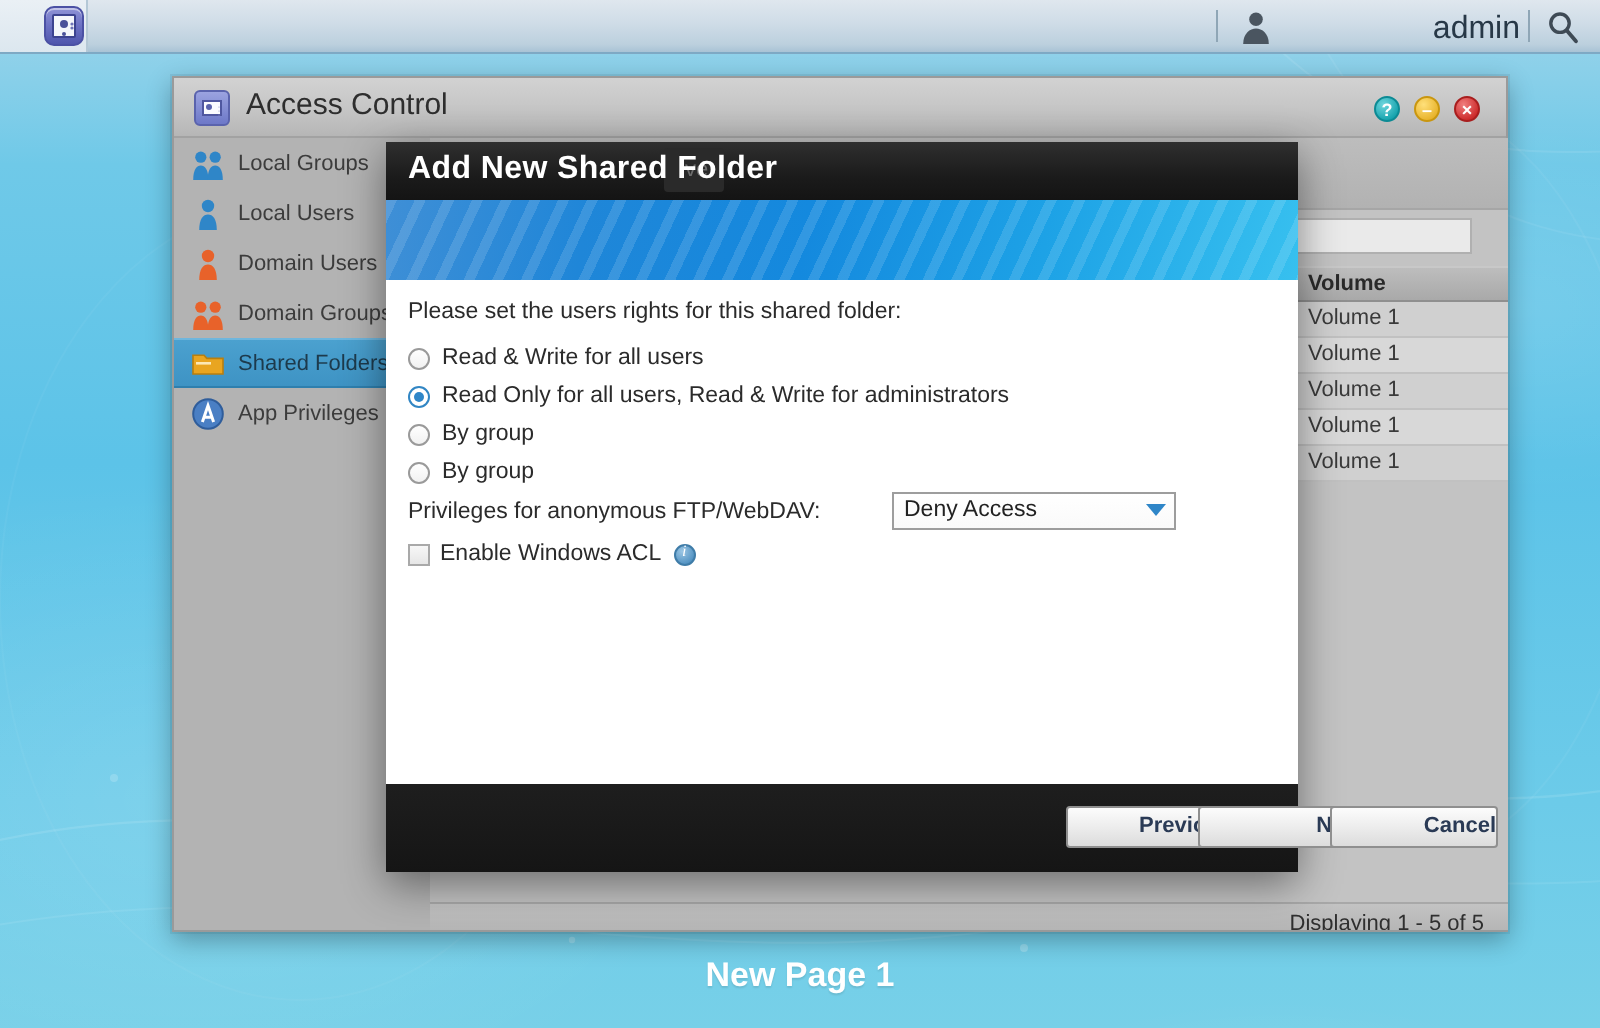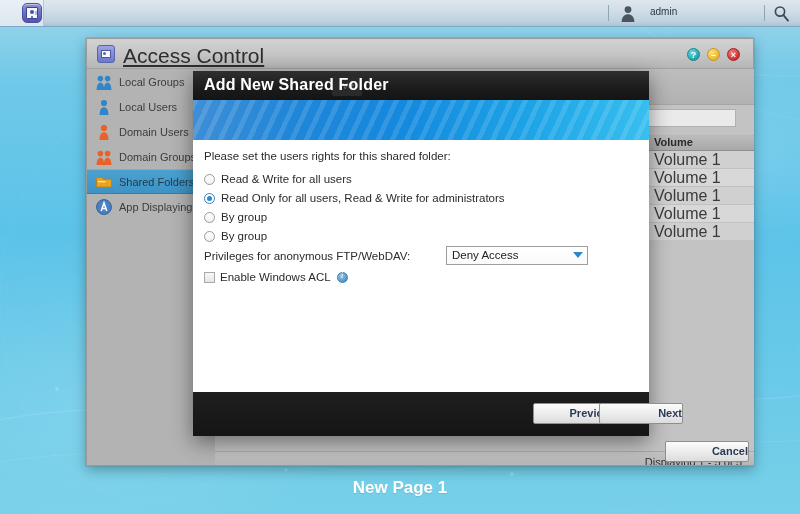--- a/index.html
+++ b/index.html
@@ -87,22 +87,22 @@
   }
   #user-icon {
     position: absolute;
     left: 620px; top: 5px;
     width: 16px; height: 17px;
   }
   #username {
     position: absolute;
     left: 650px; top: 6px;
     width: 110px;
-    text-align: left;
-    font-size: 10px;
+    text-align: right;
+    font-size: 16px;
     color: #273847;
   }
   #search-icon {
     position: absolute;
     left: 773px; top: 5px;
     width: 17px; height: 17px;
   }
 
   
   #window {
@@ -144,23 +144,22 @@
     position: absolute;
     left: 1px; top: 1px;
     width: 3px; height: 3px;
     border-radius: 50%;
     background: #5a63ad;
     box-shadow: 5px 0 0 -1.2px #8a92c8, 5px 2px 0 -1.2px #8a92c8, 5px 4px 0 -1.2px #8a92c8;
   }
   #window-title {
     position: absolute;
     left: 36px; top: 5px;
-    font-size: 21px;
+    font-size: 15px;
     color: #2e2e2e;
-    text-decoration: underline;
   }
   .win-btn {
     position: absolute;
     top: 9px;
     width: 13px; height: 13px;
     border-radius: 50%;
     box-sizing: border-box;
     cursor: pointer;
     font-size: 9px;
     line-height: 12px;
@@ -263,21 +262,21 @@
   }
   #bg-table .row {
     display: flex;
     height: 18px;
     background: #d8d8d8;
     border-bottom: 1px solid #c1c1c1;
     box-sizing: border-box;
   }
   #bg-table .row:nth-child(even) { background: #d0d0d0; }
   #bg-table .td {
-    font-size: 16px;
+    font-size: 11px;
     color: #3a3a3a;
     line-height: 17px;
     padding-left: 5px;
     box-sizing: border-box;
     overflow: hidden;
     white-space: nowrap;
   }
   #content-status {
     position: absolute;
     left: 0; bottom: 0;
@@ -364,21 +363,21 @@
     box-sizing: border-box;
     font-size: 11px;
     color: #2a3a55;
     text-align: right;
     line-height: 19px;
     cursor: pointer;
     font-weight: bold;
   }
   #btn-previous { left: 340px; }
   #btn-next     { left: 406px; }
-  #btn-cancel   { left: 472px; margin-top: 38px; }
+  #btn-cancel   { left: 472px; }
 
   
   #form-intro {
     position: absolute;
     left: 11px; top: 10px;
     font-size: 11.5px;
     color: #2b2b2b;
   }
   .radio-row {
     position: absolute;
@@ -610,21 +609,21 @@
       <span class="side-label">Shared Folders</span>
     </div>
 
     <div class="side-item">
       <span class="side-icon">
         <svg viewBox="0 0 18 18" width="18" height="18">
           <circle cx="9" cy="9" r="7.4" fill="#4a7fc4" stroke="#2f5d9b" stroke-width="1"></circle>
           <path d="M6.2 13 L9 4.8 L11.8 13 M7.3 10.6 H10.7" fill="none" stroke="#ffffff" stroke-width="1.5"></path>
         </svg>
       </span>
-      <span class="side-label">App Displaying</span>
+      <span class="side-label">App Privileges</span>
     </div>
   </div>
 
   <div id="content">
     <div id="content-toolbar"></div>
 
     <div id="search-field">word</div>
 
     <div id="bg-table">
       <div class="thead">

